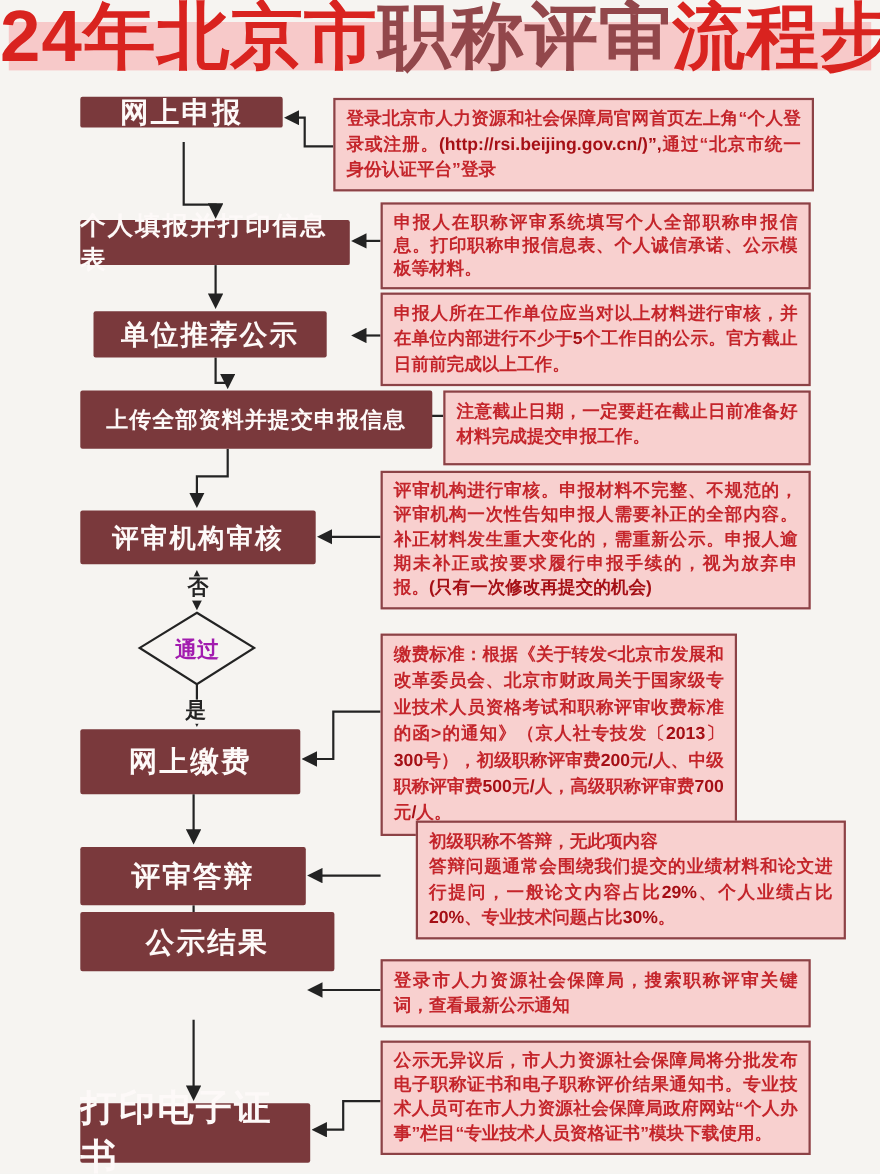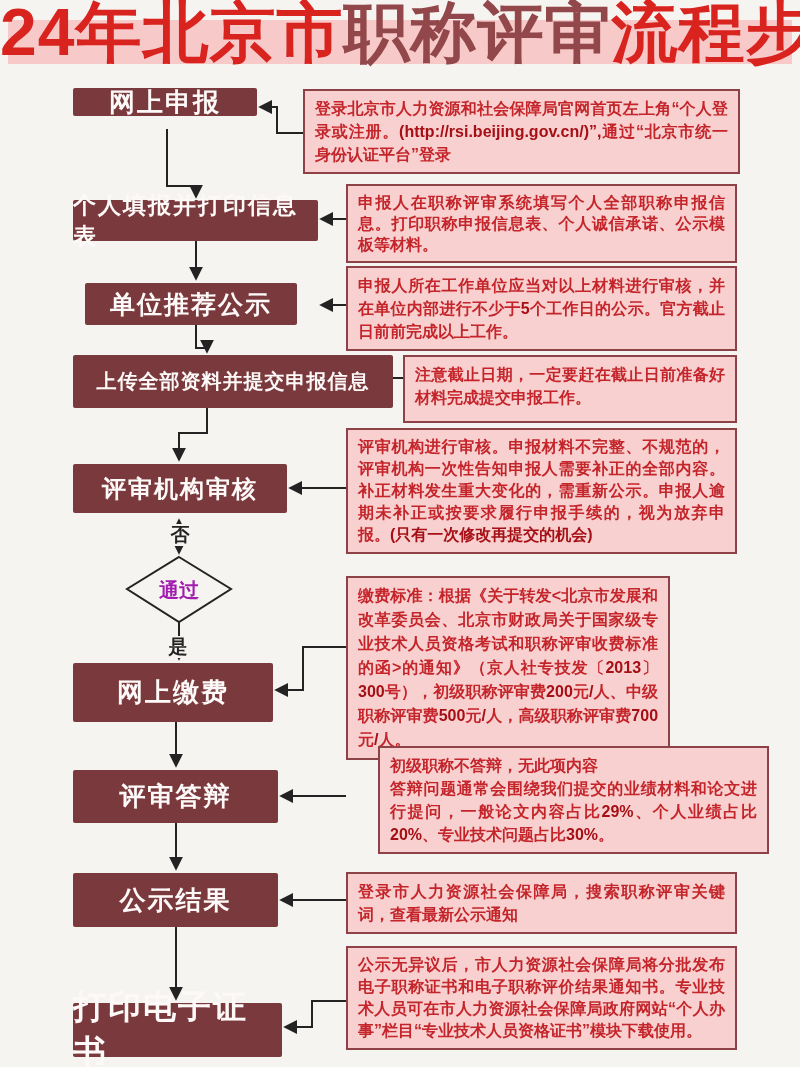--- a/index.html
+++ b/index.html
@@ -14,21 +14,21 @@
   
   .step{position:absolute;background:#7a393c;color:#fdf9f8;font-weight:bold;z-index:2;
         display:flex;align-items:center;justify-content:center;letter-spacing:2px;border-radius:2px;}
   .b1{left:73px;top:88px;width:184px;height:28px;font-size:26px;}
   .b2{left:73px;top:200px;width:245px;height:41px;font-size:23px;}
   .b3{left:73px;top:283px;width:212px;height:42px;font-size:25px;margin-left:12px;}
   .b4{left:73px;top:355px;width:320px;height:53px;font-size:20px;letter-spacing:1px;}
   .b5{left:73px;top:464px;width:214px;height:49px;font-size:24px;}
   .b6{left:73px;top:663px;width:200px;height:59px;font-size:26px;}
   .b7{left:73px;top:770px;width:205px;height:53px;font-size:26px;}
-  .b8{left:73px;top:873px;width:205px;height:54px;font-size:26px;}
+  .b8{left:73px;top:829px;width:231px;height:54px;font-size:26px;}
   .b9{left:73px;top:1003px;width:209px;height:54px;font-size:33px;}
   
   .panel{position:absolute;background:#f8d0cf;border:2px solid #8c4246;z-index:2;
          color:#c4252b;font-weight:600;font-size:16px;line-height:23px;
          padding:6px 10px;box-sizing:border-box;text-align:justify;}
   .panel .em{font-weight:800;color:#a50f15;}
   .p1{left:303px;top:89px;width:437px;min-height:84px;}
   .p2{left:346px;top:184px;width:391px;min-height:68px;line-height:21px;}
   .p3{left:346px;top:266px;width:391px;min-height:74px;}
   .p4{left:403px;top:355px;width:334px;min-height:68px;}

